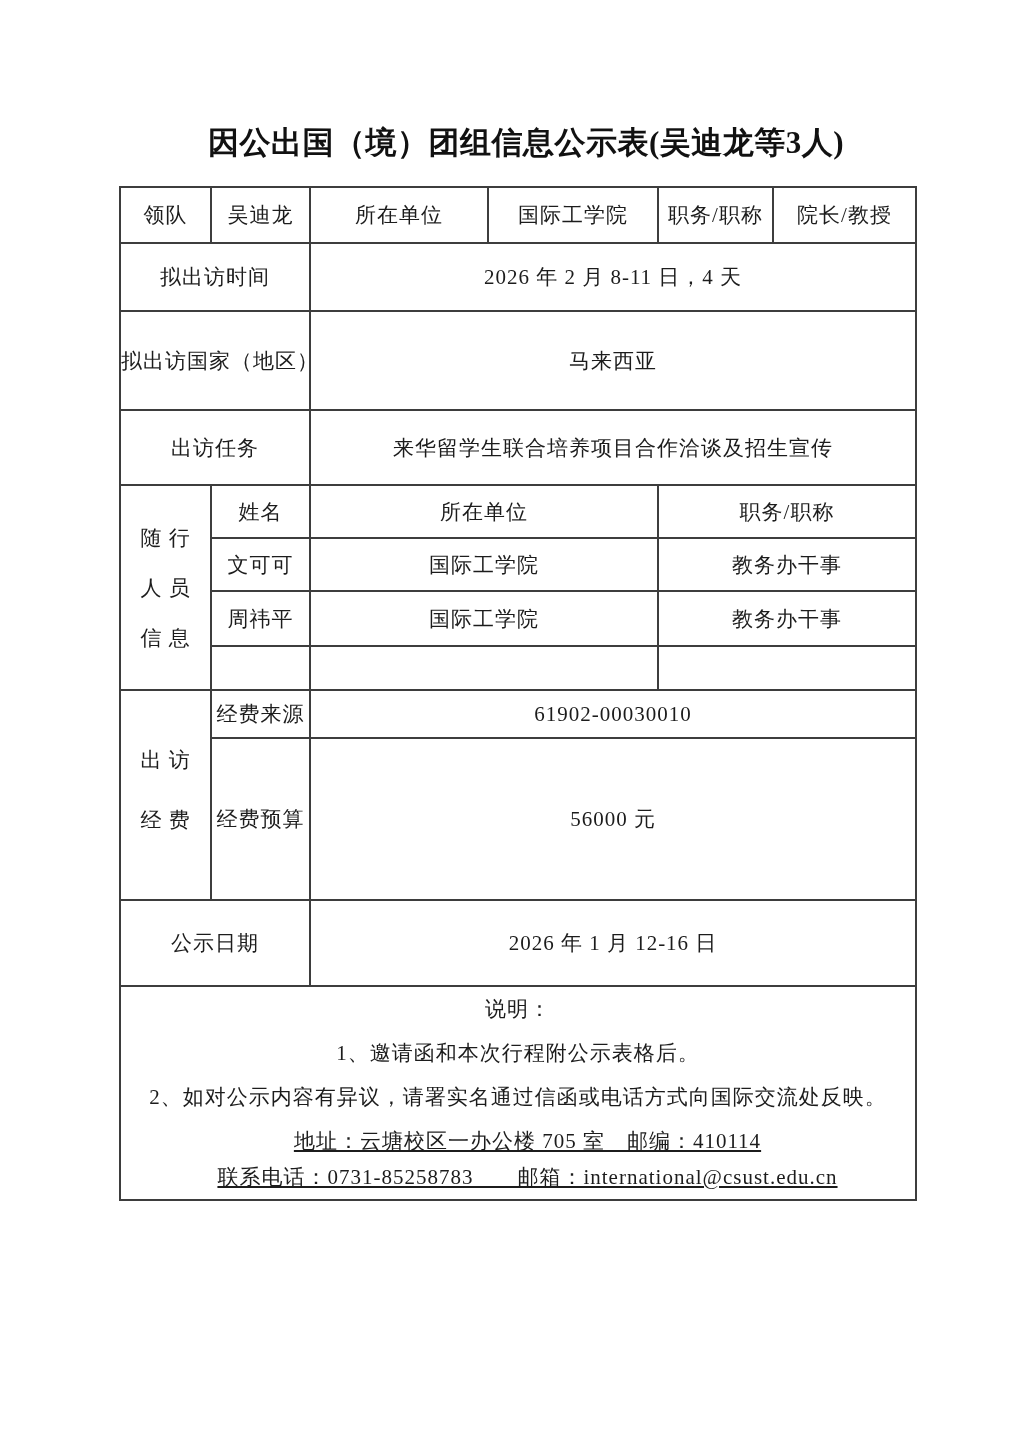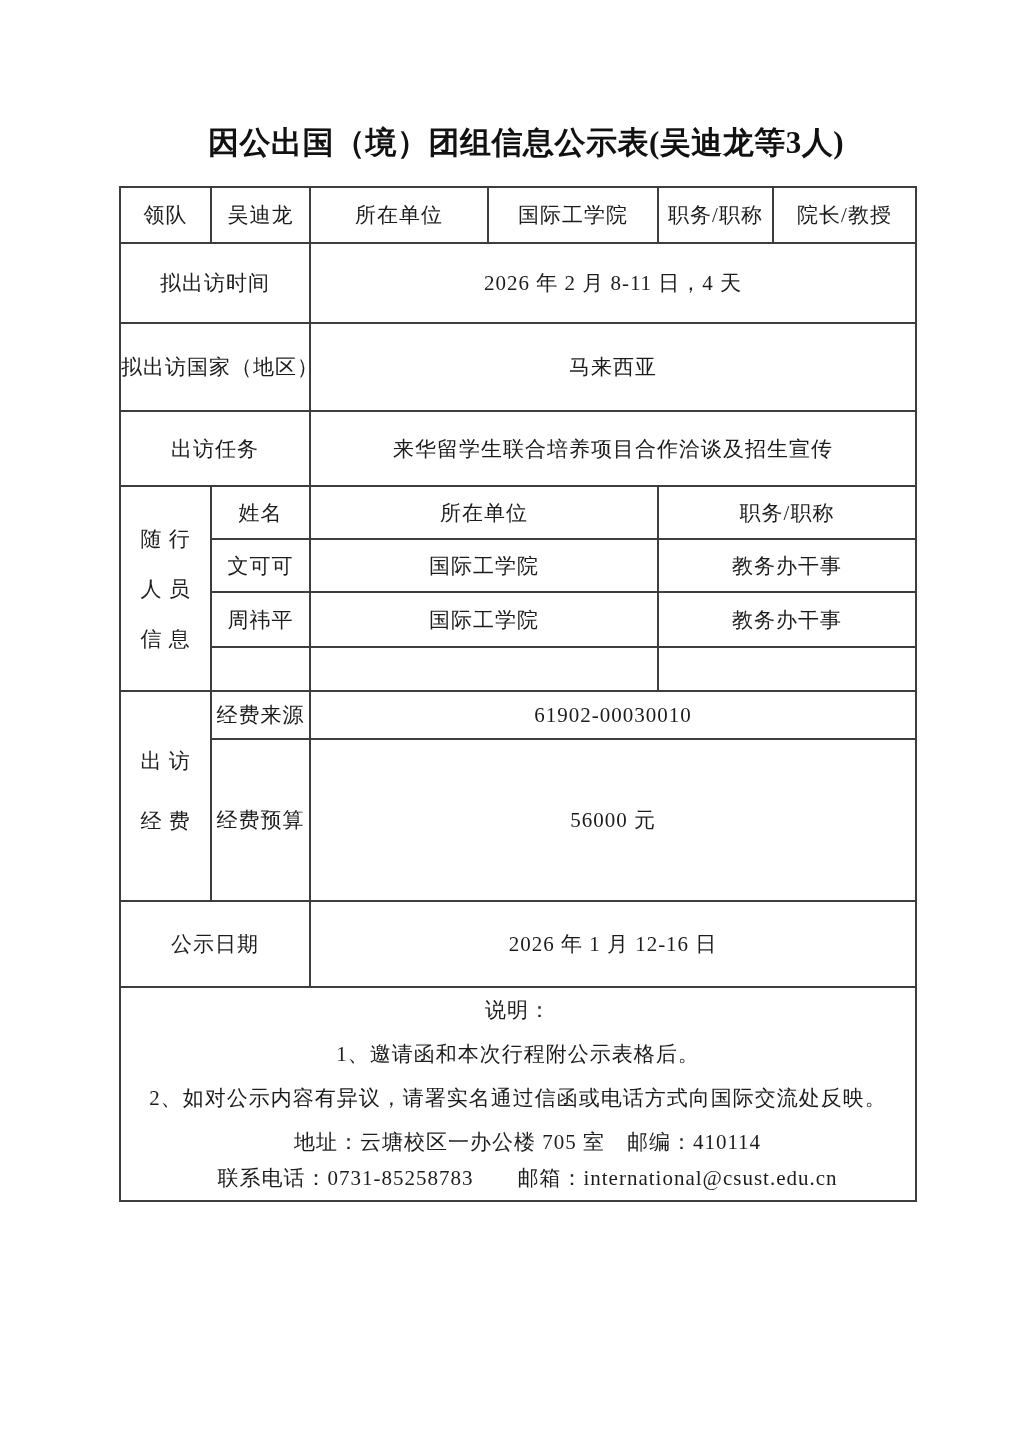--- a/index.html
+++ b/index.html
@@ -31,21 +31,21 @@
   td.date-val{text-align:center;padding-right:86px;}
   td.budget-val{text-align:center;padding-right:230px;padding-bottom:26px;}
   td.code-val{text-align:left;padding-left:3px;font-size:22px;letter-spacing:0;}
   td.vlabel{vertical-align:middle;border-radius:18px;}
   .vlines{display:flex;flex-direction:column;justify-content:center;align-items:center;height:100%;}
   .vlines .vl{line-height:50px;}
   .vlines2 .vl{line-height:60px;text-align:right;}
   .vlines2{margin-top:-10px;}
   td.notes-cell{vertical-align:top;text-align:left;padding:8px 6px 0 3px;}
   .note-line{line-height:44px;height:44px;white-space:nowrap;}
-  .note-indent{padding-left:19px;}
+  .note-indent{padding-left:19px;text-decoration:underline;}
   .note-last{margin-top:-8px;}
   .num{letter-spacing:0;}
 </style>
 </head>
 <body>
 
 <div class="page">
 
   <h1 class="title">因公出国（境）团组信息公示表(吴迪龙等3人)</h1>
 
@@ -62,26 +62,26 @@
     <tbody>
         <tr style="height:56px">
       <td>领队</td>
       <td class="v-low">吴迪龙</td>
       <td>所在单位</td>
       <td class="v-low">国际工学院</td>
       <td>职务/职称</td>
       <td class="v-low">院长/教授</td>
     </tr>
 
-    <tr style="height:80px">
+    <tr style="height:68px">
       <td colspan="2">拟出访时间</td>
       <td colspan="4" class="left">2026 年 2 月 8-11 日，4 天</td>
     </tr>
 
-    <tr style="height:88px">
+    <tr style="height:99px">
       <td colspan="2" class="nopad">拟出访国家（地区）</td>
       <td colspan="4" class="left">马来西亚</td>
     </tr>
 
     <tr style="height:75px">
       <td colspan="2">出访任务</td>
       <td colspan="4" class="mission-val">来华留学生联合培养项目合作洽谈及招生宣传</td>
     </tr>
 
     <tr style="height:53px">

